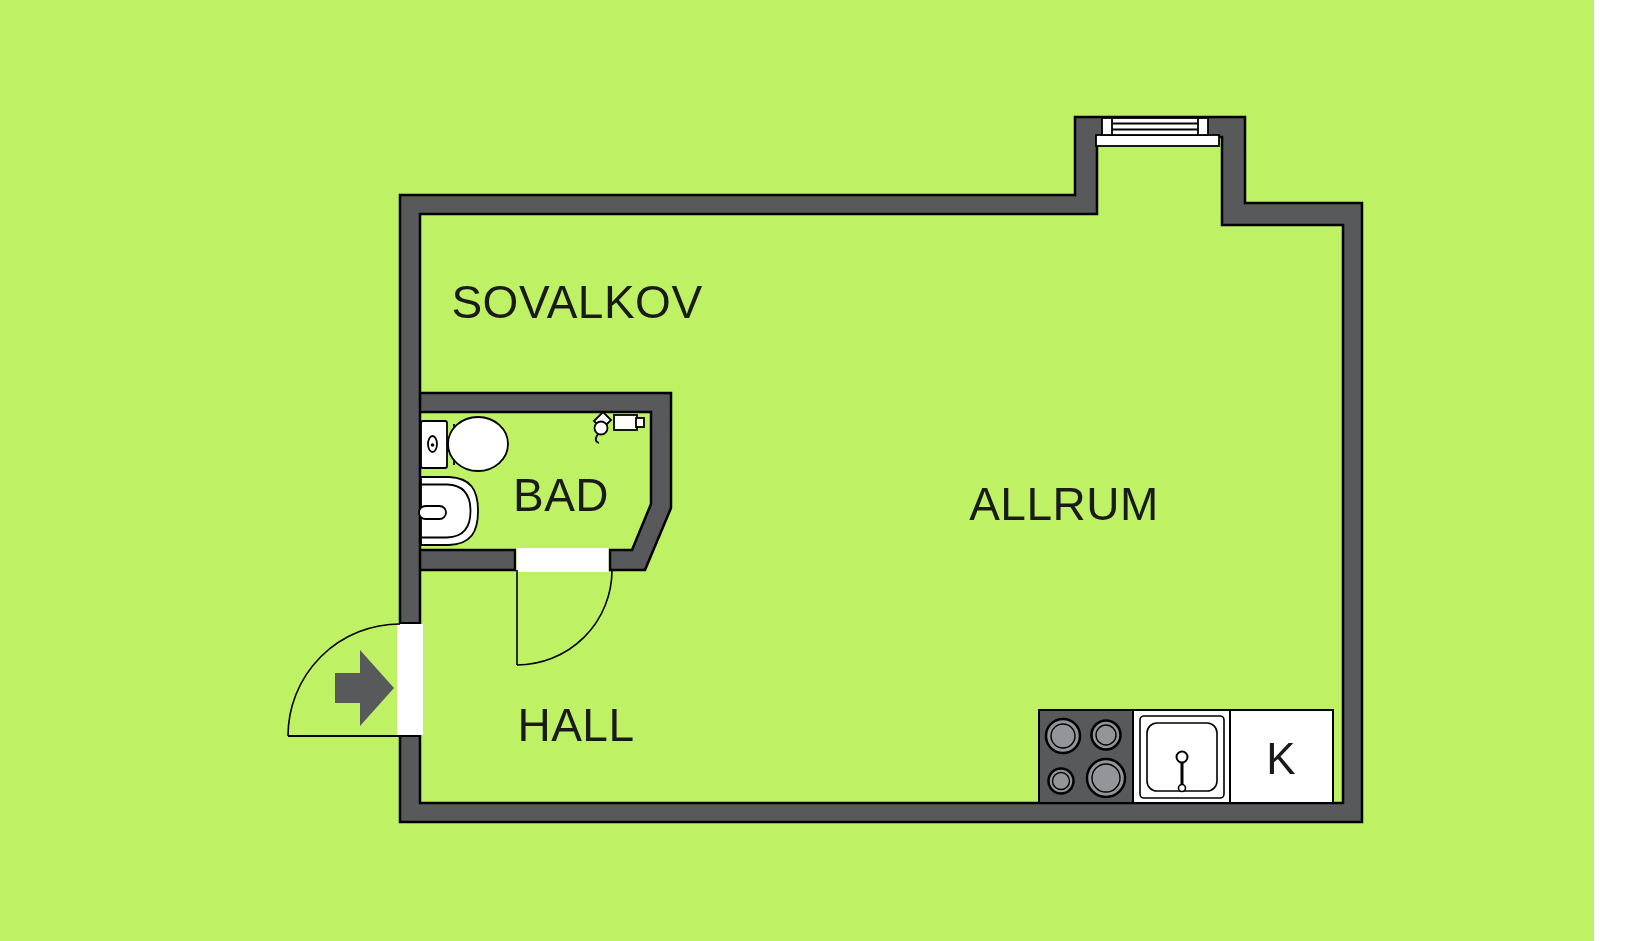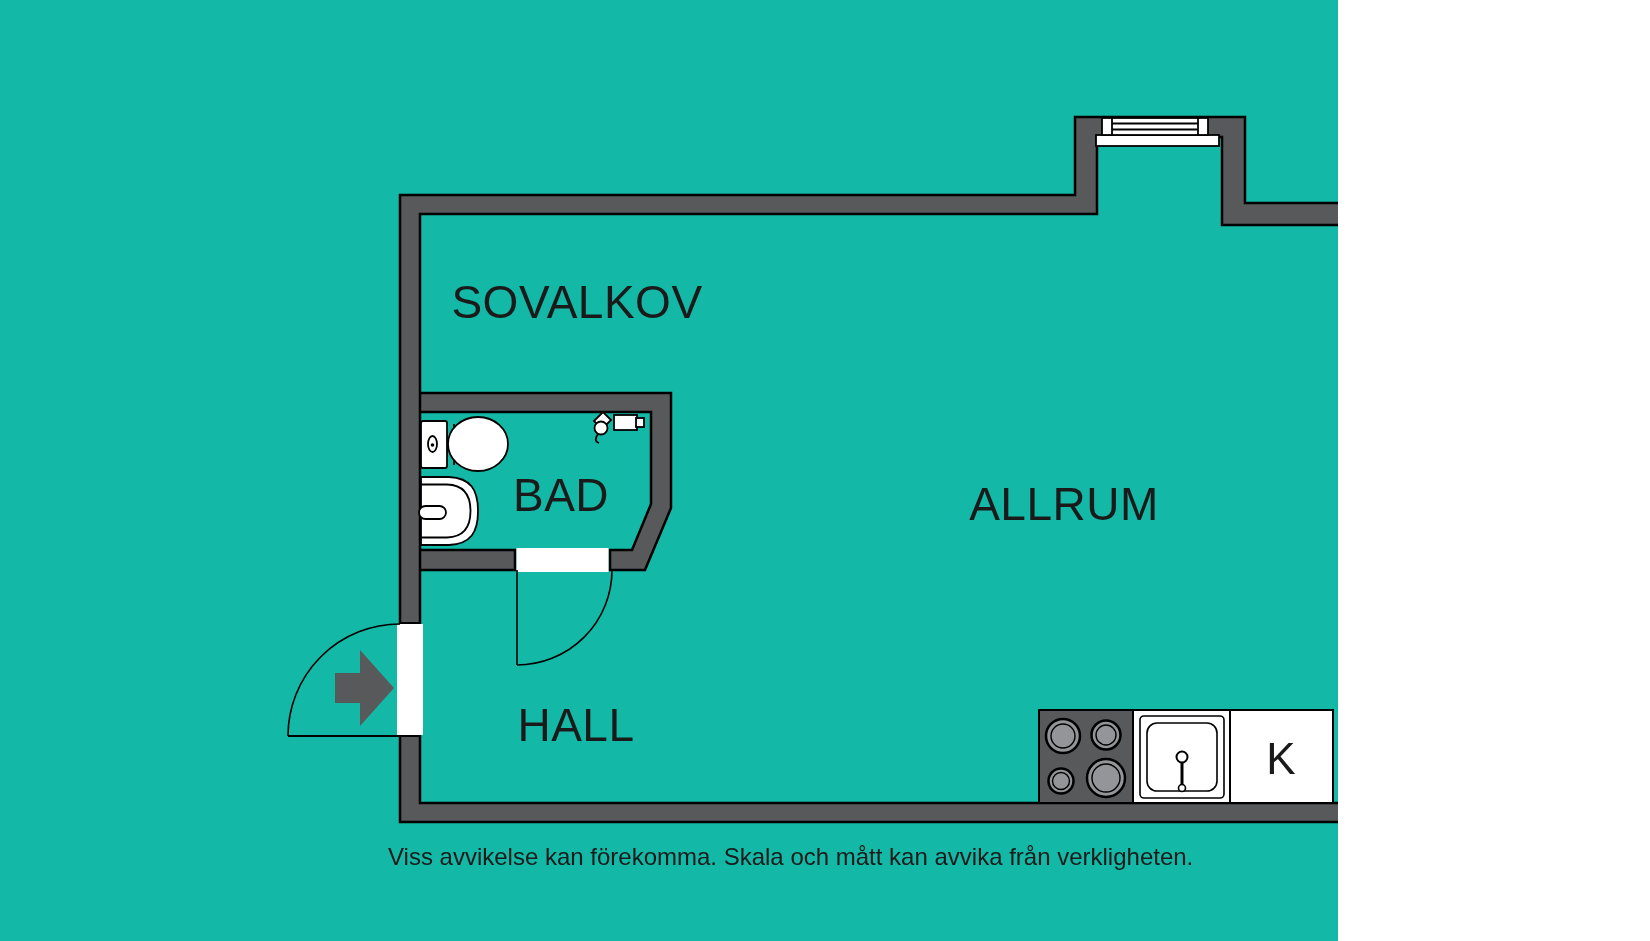--- a/index.html
+++ b/index.html
@@ -1,17 +1,17 @@
 <!DOCTYPE html>
 <html><head>
 <meta charset="utf-8">
 <style>
   html,body{margin:0;padding:0;background:#fff;}
-  .stage{position:relative;width:1338px;height:941px;background:#14b8a6;overflow:hidden;
-         font-family:"Liberation Sans", sans-serif;}
+  .stage{position:relative;width:1554px;height:941px;background:#bef264;overflow:hidden;
+         font-family:"Liberation Sans", sans-serif;padding-left:40px;}
   .plan-svg{position:absolute;left:0;top:0;}
   .room-label{font-family:"Liberation Sans", sans-serif;font-size:46px;font-weight:400;
               letter-spacing:0.5px;}
   .k-label{font-family:"Liberation Sans", sans-serif;font-size:44px;font-weight:400;}
   .disclaimer{position:absolute;left:388px;top:843px;font-size:24px;color:#1a1a1a;
               font-family:"Liberation Sans", sans-serif;white-space:nowrap;}
 </style>
 </head>
 <body>
 
@@ -102,14 +102,13 @@
 
     <g fill="#1a1a1a" text-anchor="middle">
       <text class="room-label" x="577" y="318">SOVALKOV</text>
       <text class="room-label" x="561" y="511">BAD</text>
       <text class="room-label" x="1064" y="520">ALLRUM</text>
       <text class="room-label" x="576" y="741">HALL</text>
       <text class="k-label" x="1281" y="774">K</text>
     </g>
   </svg>
 
-  <div class="disclaimer">Viss avvikelse kan förekomma. Skala och mått kan avvika från verkligheten.</div>
 </div>
 
 </body></html>

